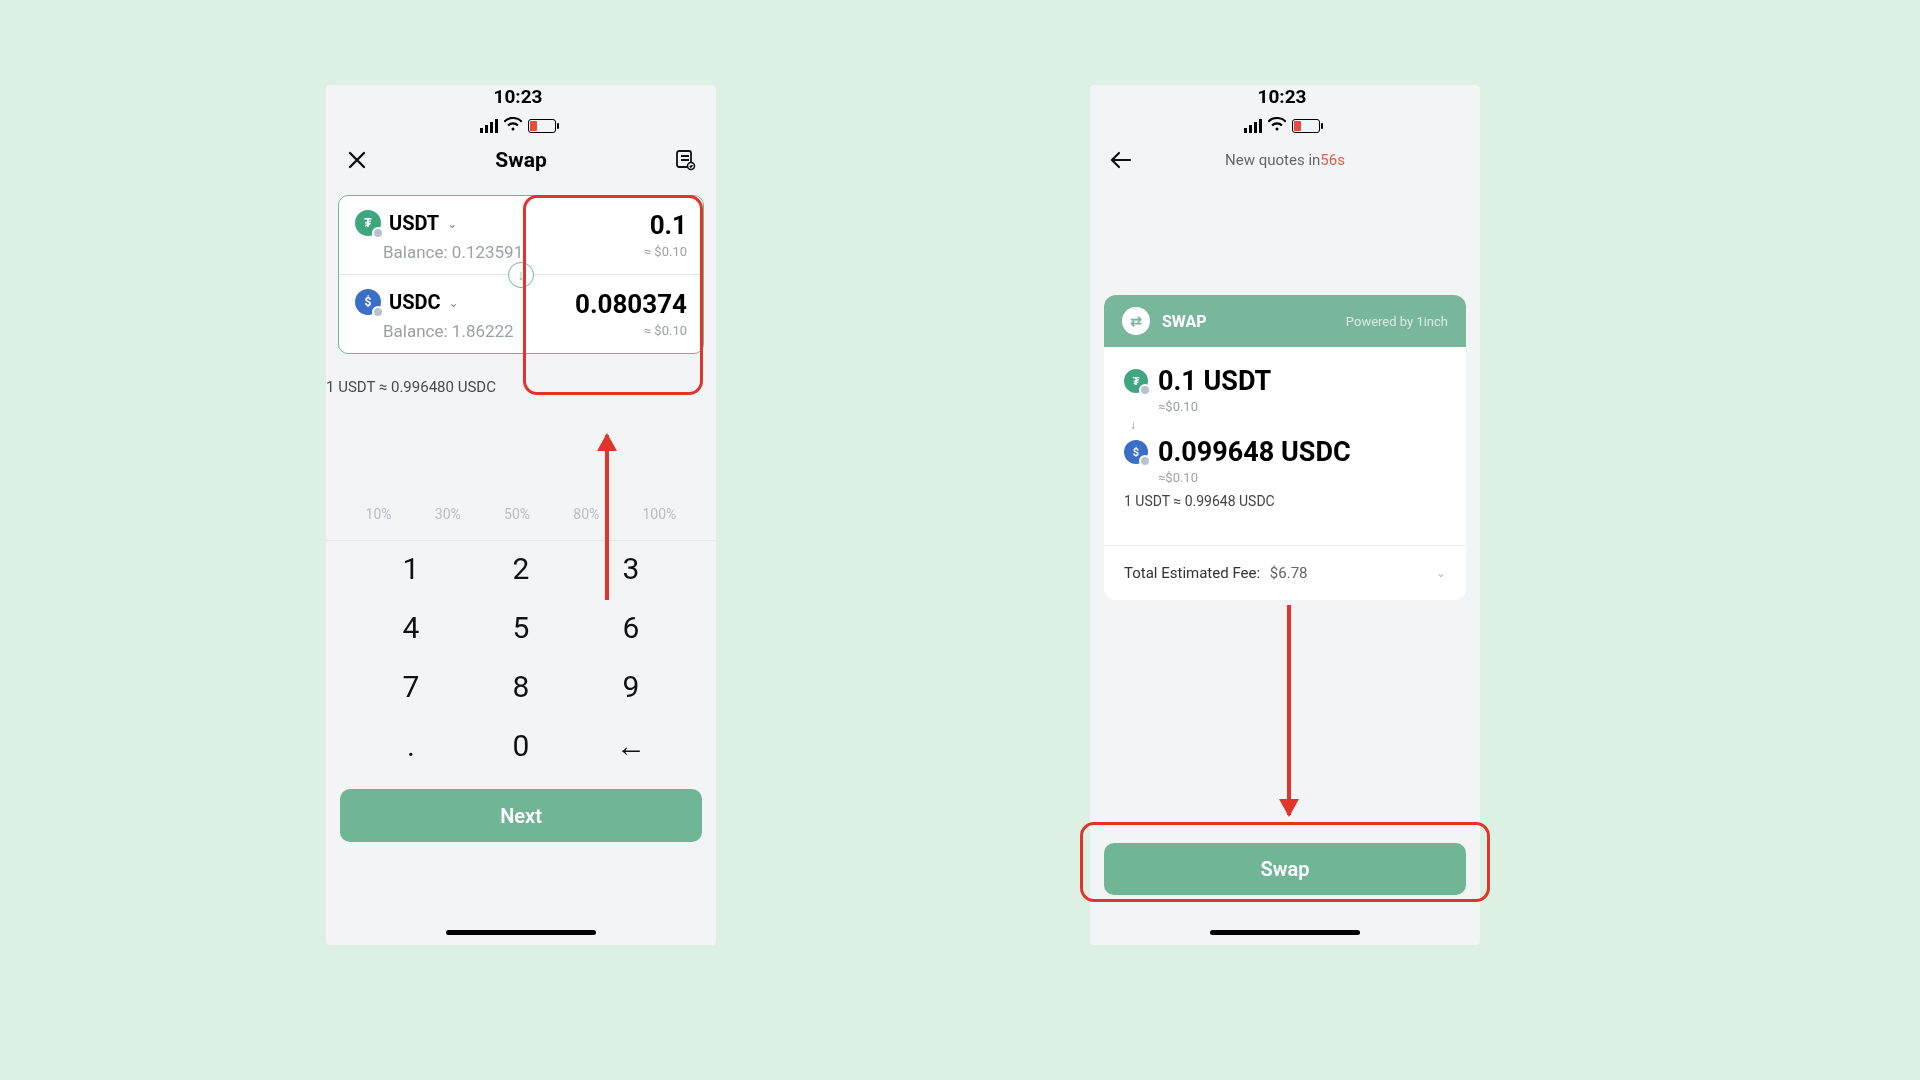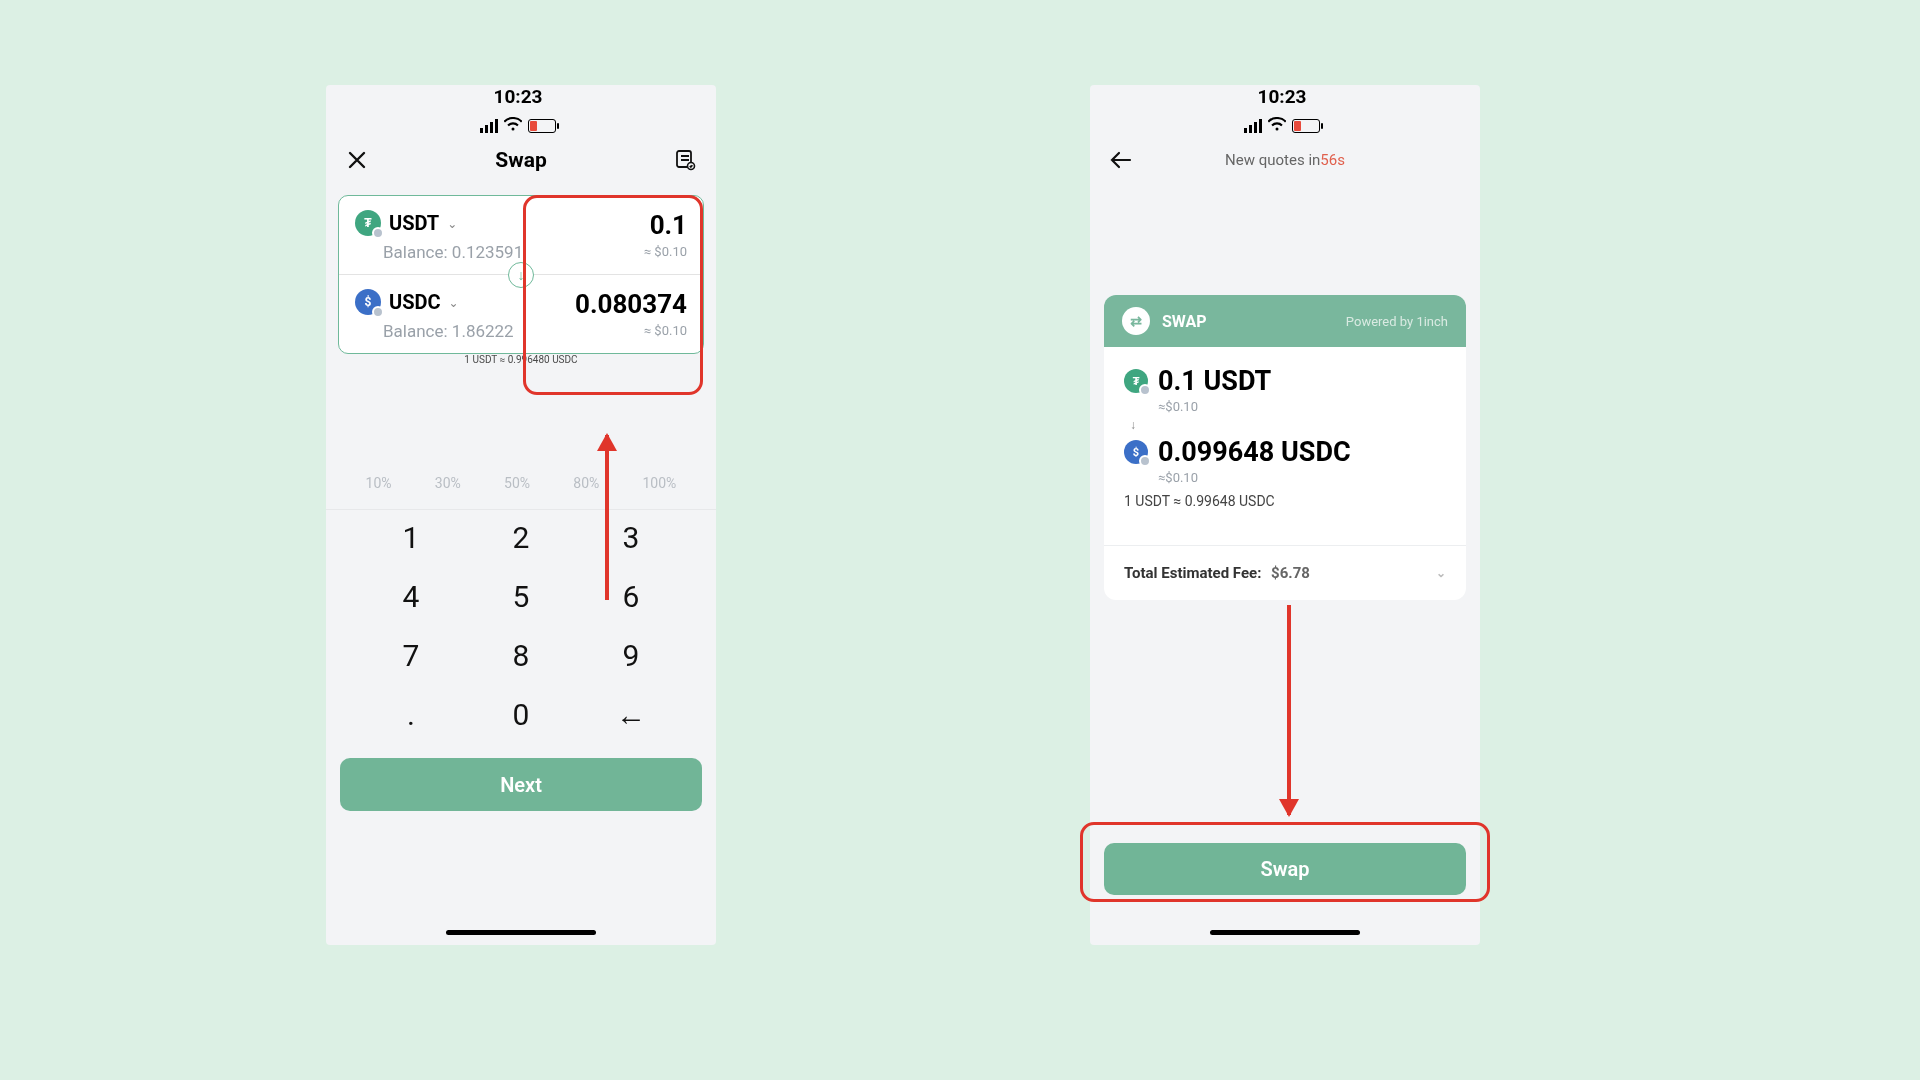--- a/index.html
+++ b/index.html
@@ -67,21 +67,21 @@
     transform: translate(-50%, -50%);
     width: 26px; height: 26px;
     background: #fff;
     border: 1px solid #6fb99a;
     border-radius: 50%;
     display: flex; align-items: center; justify-content: center;
     color: #6fb99a;
     cursor: pointer;
     font-size: 14px;
   }
-  .rate { text-align: center; font-size: 10px; color: #4a4a4a; }
+  .rate { font-size: 15px; color: #4a4a4a; margin-top: 24px; }
   .pct-row {
     display: flex; justify-content: space-around;
     color: #b9bec4; font-size: 14px;
     margin-top: 110px;
     padding: 0 18px;
   }
   .pct-row span { cursor: pointer; }
   .keypad {
     margin-top: 18px;
     display: grid;
@@ -130,21 +130,21 @@
   .confirm-head .left { display:flex; align-items:center; gap:12px;}
   .swap-circ { width:28px; height:28px; background:#fff; border-radius:50%; display:flex; align-items:center; justify-content:center; color:#79b79d; font-size:14px;}
   .powered { color: #d9eae2; font-size: 13px; font-weight:400;}
   .confirm-body { padding: 18px 20px 14px 20px; }
   .asset-line { display:flex; align-items:center; gap:10px; }
   .asset-text { font-weight: 700; font-size: 27px; }
   .asset-sub { font-size: 13px; color:#9aa1a9; margin-left: 34px; margin-top:2px;}
   .down-arrow { margin: 4px 0 4px 6px; color:#888; font-size:12px;}
   .rate-r { font-size: 14px; color:#444; margin-top: 8px; }
   .sep { height:1px; background:#eceef0; margin: 22px 0 0 0;}
-  .fee-row { display:flex; align-items:center; justify-content:space-between; padding: 18px 20px; font-size:15px; color:#333; cursor:pointer;font-weight:bold;}
+  .fee-row { display:flex; align-items:center; justify-content:space-between; padding: 18px 20px; font-size:15px; color:#333; cursor:pointer;}
   .fee-row .v { color:#666;}
   .fee-row .chev2 { color:#bbb; font-size:12px;}
   .swap-btn-wrap {
      position:absolute; left:14px; right:14px; bottom:50px;
   }
   .swap-btn {
     background:#71b597; color:#fff; height:52px; border-radius:10px;
     display:flex; align-items:center; justify-content:center;
     font-size:20px; font-weight:600; cursor:pointer;
   }

